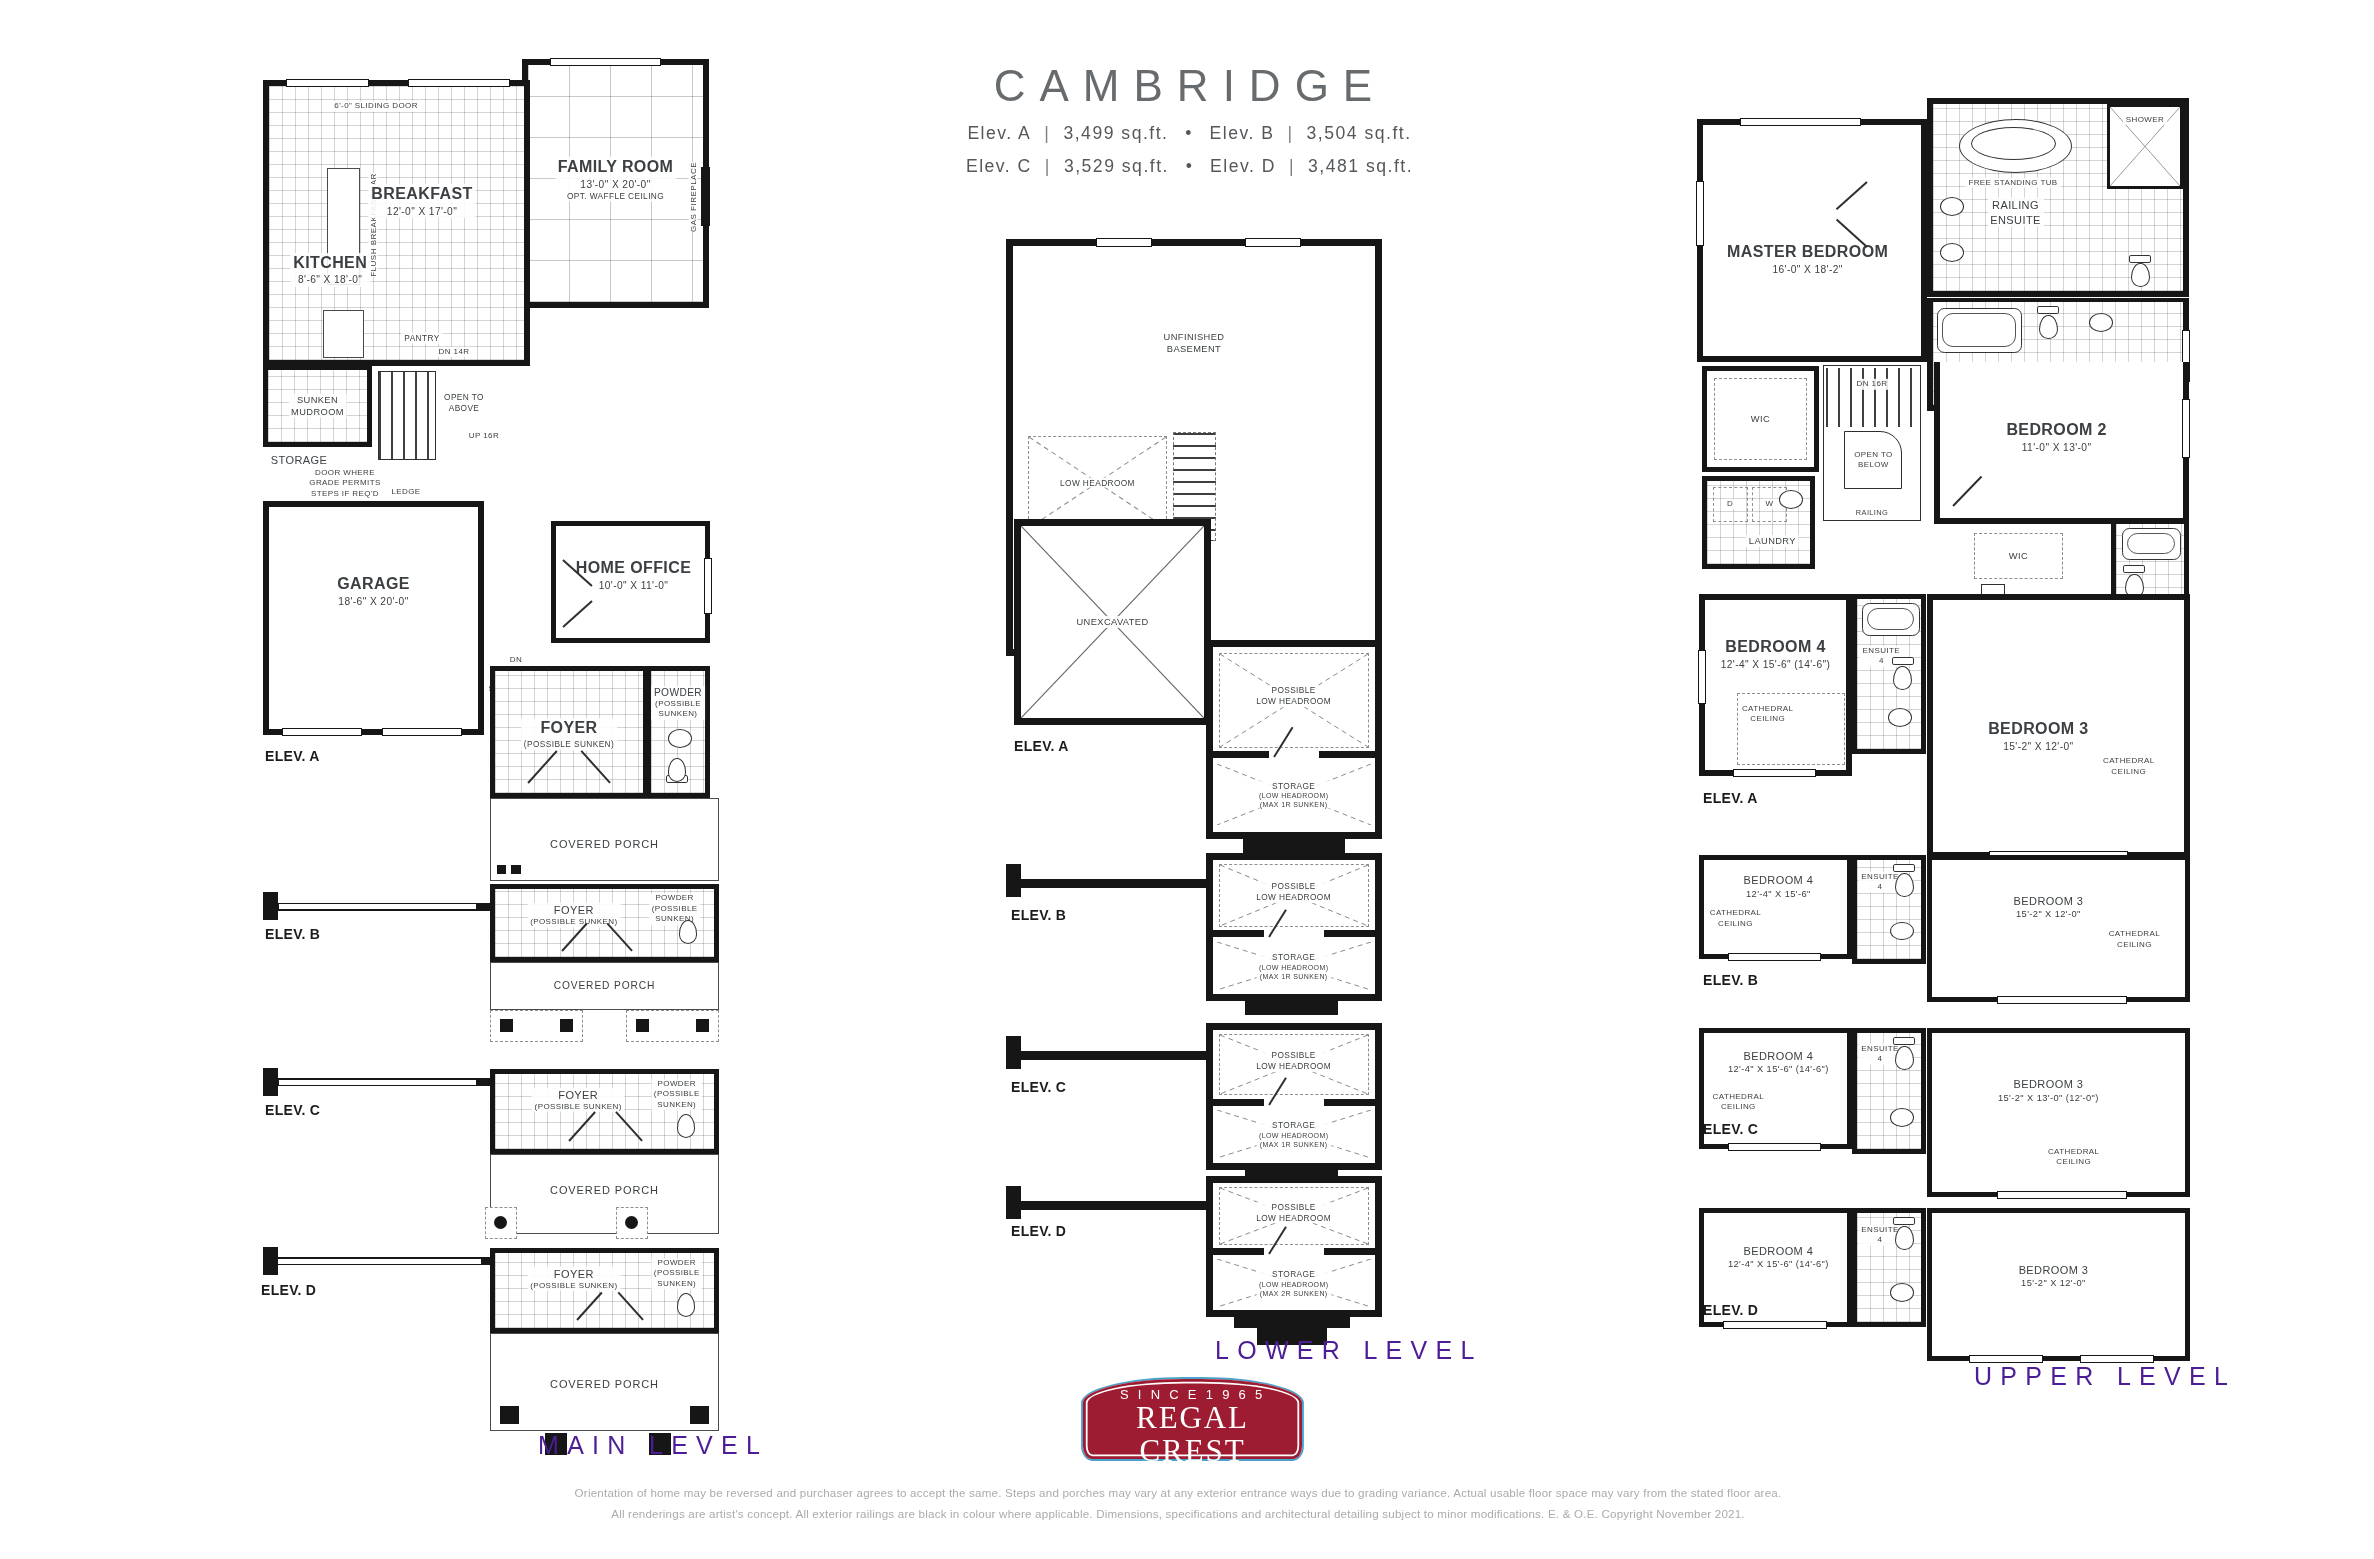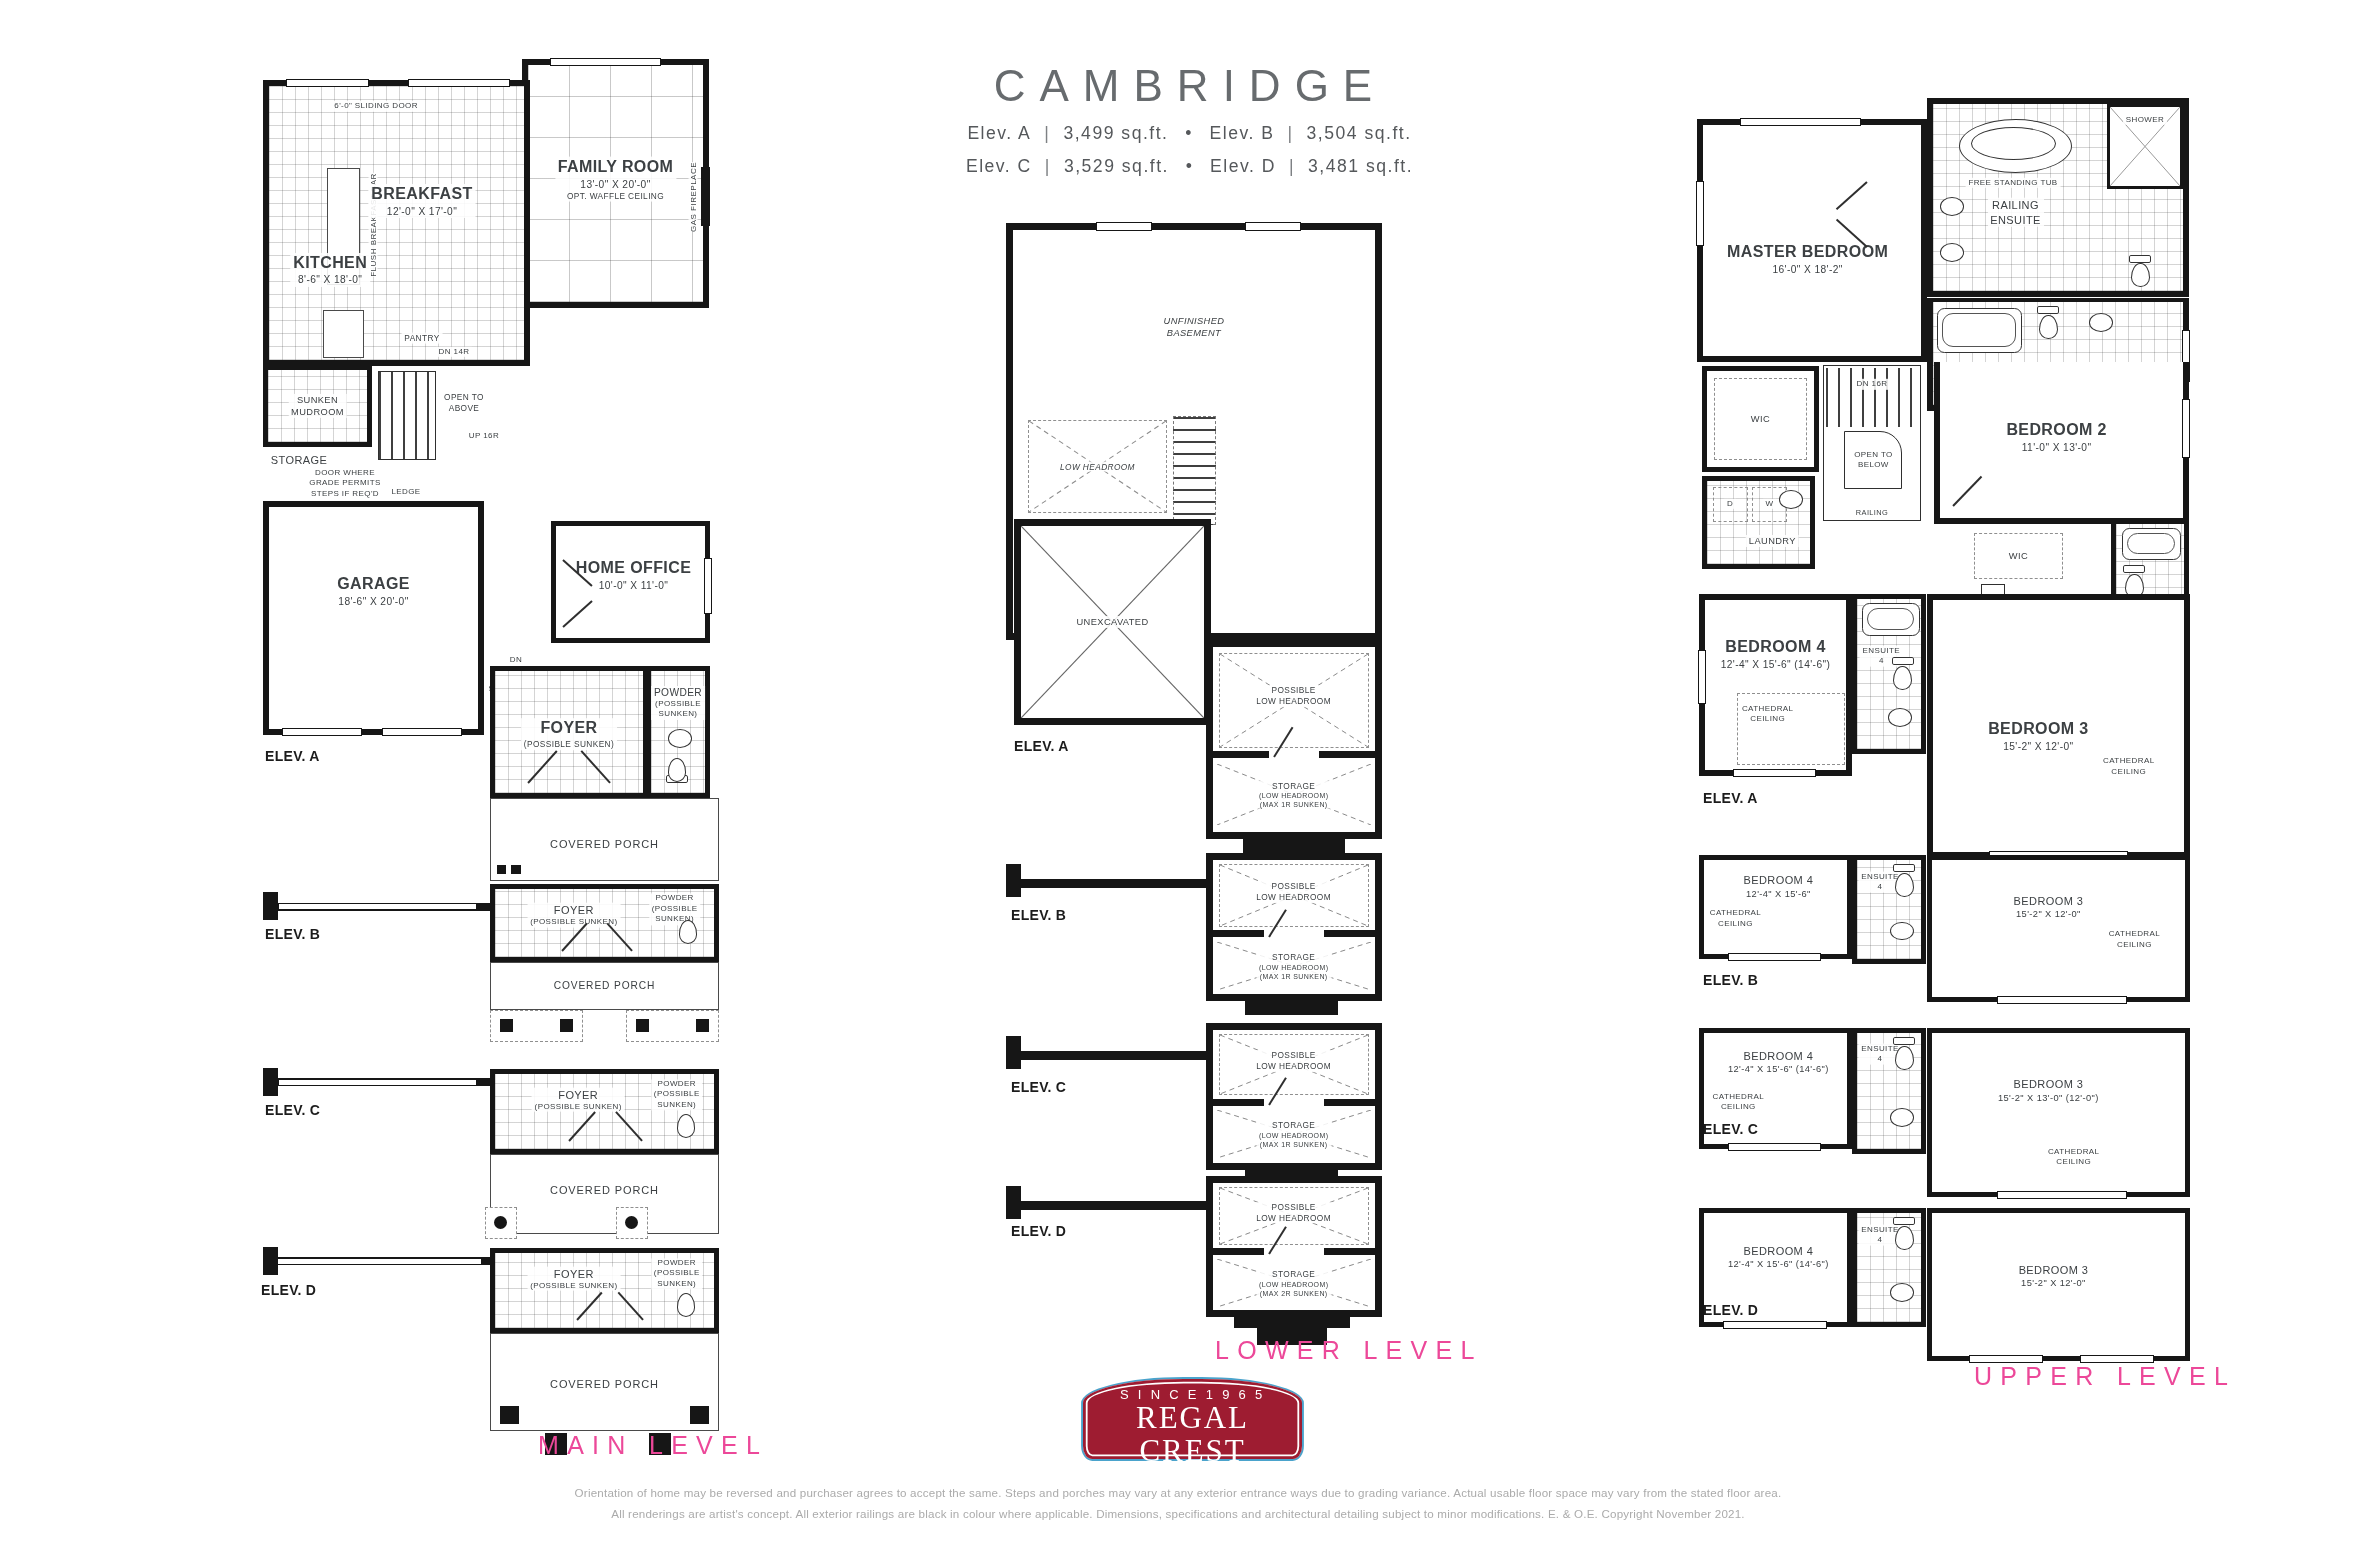--- a/index.html
+++ b/index.html
@@ -25,21 +25,21 @@
   .xsvg{position:absolute;left:0;top:0;width:100%;height:100%;}
   
   .cl{position:absolute;transform:translate(-50%,-50%);text-align:center;line-height:1.3;
       letter-spacing:0.4px;background:rgba(255,255,255,.88);padding:0 2.8px;white-space:nowrap;}
   .nm{font-size:16px;font-weight:bold;}
   .dm{font-size:10.2px;}
   .s10{font-size:9.3px;} .s9{font-size:8.3px;} .s8{font-size:8px;}
   .vl{position:absolute;transform:translate(-50%,-50%) rotate(180deg);writing-mode:vertical-rl;
       text-align:center;font-size:8px;letter-spacing:0.5px;background:rgba(255,255,255,.85);}
   .elv{position:absolute;font-size:14px;font-weight:bold;color:#1c1c1c;letter-spacing:0.3px;}
-  .lvl{position:absolute;font-size:25px;letter-spacing:8.3px;color:#ec4899;white-space:nowrap;}
+  .lvl{position:absolute;font-size:25px;letter-spacing:8.3px;color:#4c1d95;white-space:nowrap;}
   
   .toilet-b{position:absolute;width:18.6px;height:24px;border:1.5px solid #333;border-radius:50% 50% 50% 50%/60% 60% 40% 40%;background:#fff;}
   .toilet-t{position:absolute;width:22px;height:8.3px;border:1.5px solid #333;border-radius:1.9px;background:#fff;}
   .sink{position:absolute;width:24px;height:18.6px;border:1.5px solid #333;border-radius:50%;background:#fff;}
   .tub{position:absolute;border:1.9px solid #333;border-radius:7.4px;background:#fff;}
   .tub-in{position:absolute;inset:4.6px;border:1.3px solid #555;border-radius:11px;}
   .oval{position:absolute;border:1.9px solid #333;border-radius:50%;background:#fff;}
   .pillar{position:absolute;border:1.4px dashed #8f8f8f;background:#fff;}
   .psq{position:absolute;background:#161616;}
   .dl{position:absolute;height:1.9px;background:#2f2f2f;transform-origin:left center;}
@@ -254,21 +254,21 @@
   </div>
   <div class="thinroom" style="left:490px;top:1333px;width:229px;height:98px;">
     <div class="cl" style="left:50%;top:52%;font-size:11px;letter-spacing:0.9px;">COVERED PORCH</div>
     <div class="psq" style="left:9.3px;bottom:5.6px;width:18.6px;height:18.6px;"></div>
     <div class="psq" style="right:9.3px;bottom:5.6px;width:18.6px;height:18.6px;"></div>
   </div>
   <div class="psq" style="left:545px;top:1433px;width:22px;height:22px;"></div>
   <div class="psq" style="left:649px;top:1433px;width:22px;height:22px;"></div>
   <div class="lvl" style="left:538px;top:1431px;">MAIN LEVEL</div>
 
-  <div class="room" style="left:1006px;top:223px;width:376px;height:417px;border-width:7.4px;font-style:italic;">
+  <div class="room" style="left:1006px;top:239px;width:376px;height:417px;border-width:7.4px;">
     <div class="win" style="left:83px;top:-8.3px;width:56px;height:9.3px;"></div>
     <div class="win" style="left:232px;top:-8.3px;width:56px;height:9.3px;"></div>
     <div class="cl s10" style="left:50%;top:24%;">
       <div>UNFINISHED</div>
       <div>BASEMENT</div>
     </div>
     <div class="dash" style="left:15px;top:190px;width:139px;height:93px;">
       <svg class="xsvg" viewBox="0 0 100 100" preserveAspectRatio="none">
         <line x1="0" y1="0" x2="100" y2="100" stroke="#8a8a8a" stroke-width="1" stroke-dasharray="5 4" vector-effect="non-scaling-stroke"></line>
         <line x1="100" y1="0" x2="0" y2="100" stroke="#8a8a8a" stroke-width="1" stroke-dasharray="5 4" vector-effect="non-scaling-stroke"></line>

